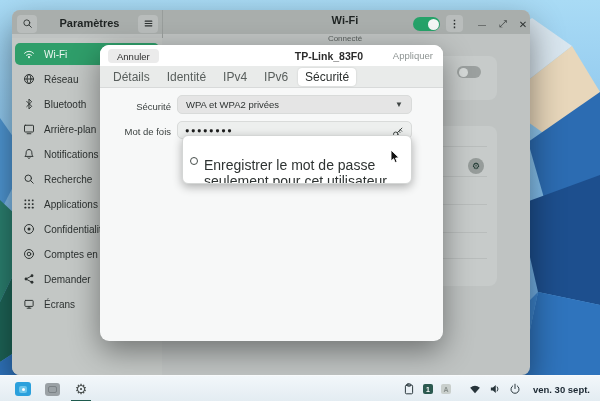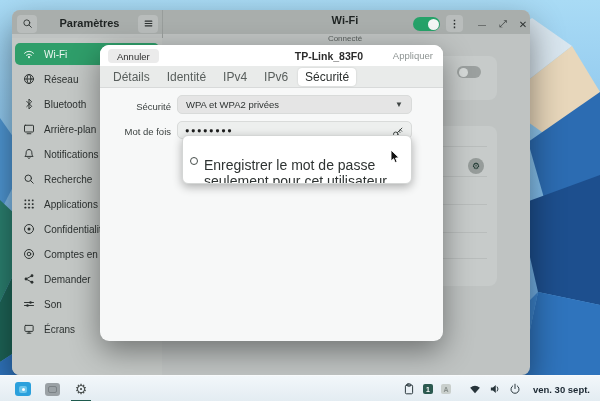--- a/index.html
+++ b/index.html
@@ -277,31 +277,20 @@
           <span class="icon">
             <svg width="12" height="12" viewBox="0 0 16 16">
               <circle cx="12" cy="3.7" r="1.9" fill="currentColor"></circle>
               <circle cx="4" cy="8" r="1.9" fill="currentColor"></circle>
               <circle cx="12" cy="12.3" r="1.9" fill="currentColor"></circle>
               <line fill="none" stroke="currentColor" stroke-width="1.3" stroke-linecap="round" stroke-linejoin="round" x1="5.7" y1="7" x2="10.3" y2="4.6"></line>
               <line fill="none" stroke="currentColor" stroke-width="1.3" stroke-linecap="round" stroke-linejoin="round" x1="5.7" y1="9" x2="10.3" y2="11.4"></line>
             </svg>
           </span>
           <span>Demander</span>
-        </div>
-        <div class="side-item">
-          <span class="icon">
-            <svg width="12" height="12" viewBox="0 0 16 16">
-              <line fill="none" stroke="currentColor" stroke-width="1.3" stroke-linecap="round" stroke-linejoin="round" x1="2" y1="6" x2="14" y2="6"></line>
-              <line fill="none" stroke="currentColor" stroke-width="1.3" stroke-linecap="round" stroke-linejoin="round" x1="2" y1="10" x2="14" y2="10"></line>
-              <circle cx="10" cy="6" r="1.7" fill="currentColor"></circle>
-              <circle cx="6" cy="10" r="1.7" fill="currentColor"></circle>
-            </svg>
-          </span>
-          <span>Son</span>
         </div>
         <div class="side-item">
           <span class="icon">
             <svg width="12" height="12" viewBox="0 0 16 16">
               <rect fill="none" stroke="currentColor" stroke-width="1.3" stroke-linecap="round" stroke-linejoin="round" x="2.5" y="3.2" width="11" height="8" rx="1"></rect>
               <line fill="none" stroke="currentColor" stroke-width="1.3" stroke-linecap="round" stroke-linejoin="round" x1="8" y1="11.2" x2="8" y2="13.4"></line>
               <line fill="none" stroke="currentColor" stroke-width="1.3" stroke-linecap="round" stroke-linejoin="round" x1="5.5" y1="13.6" x2="10.5" y2="13.6"></line>
             </svg>
           </span>
           <span>Écrans</span>

